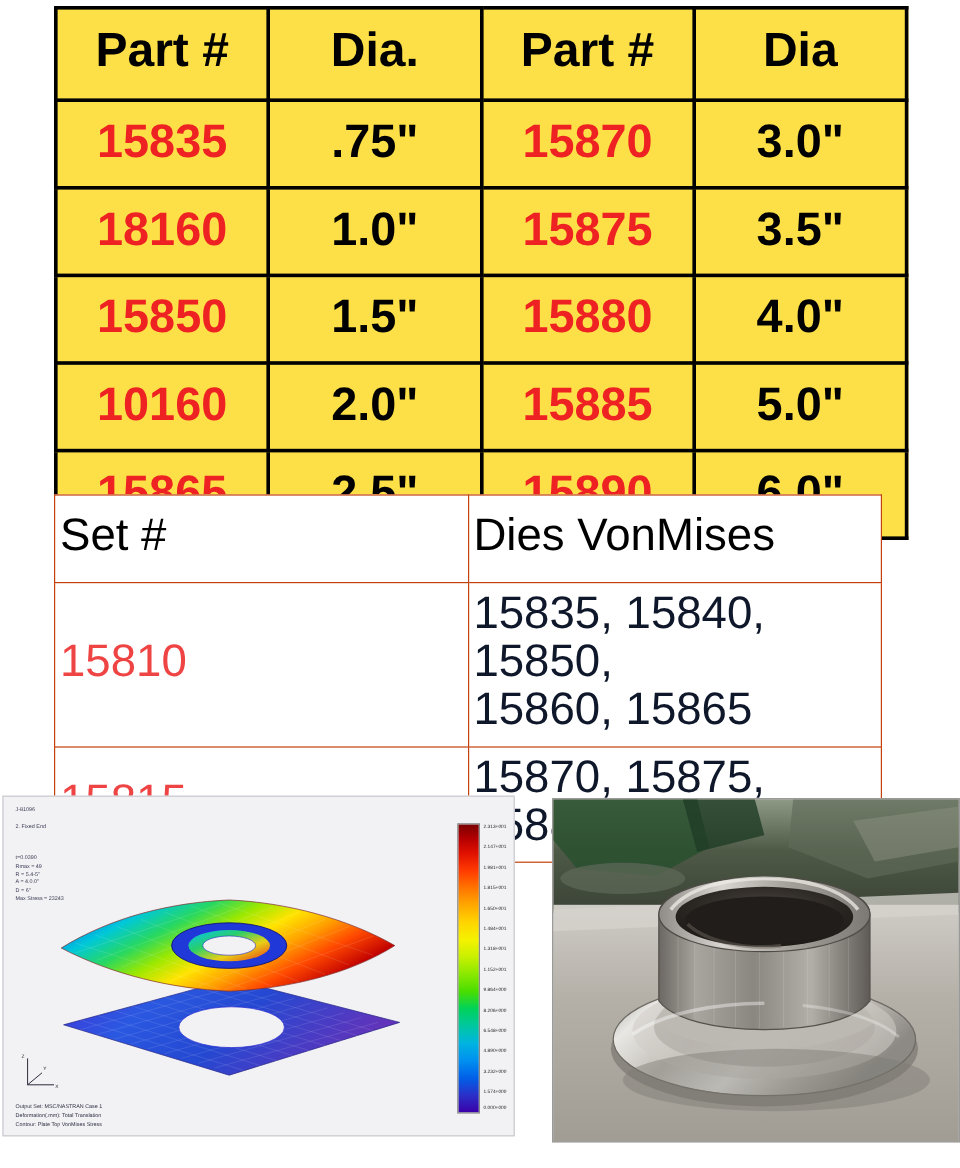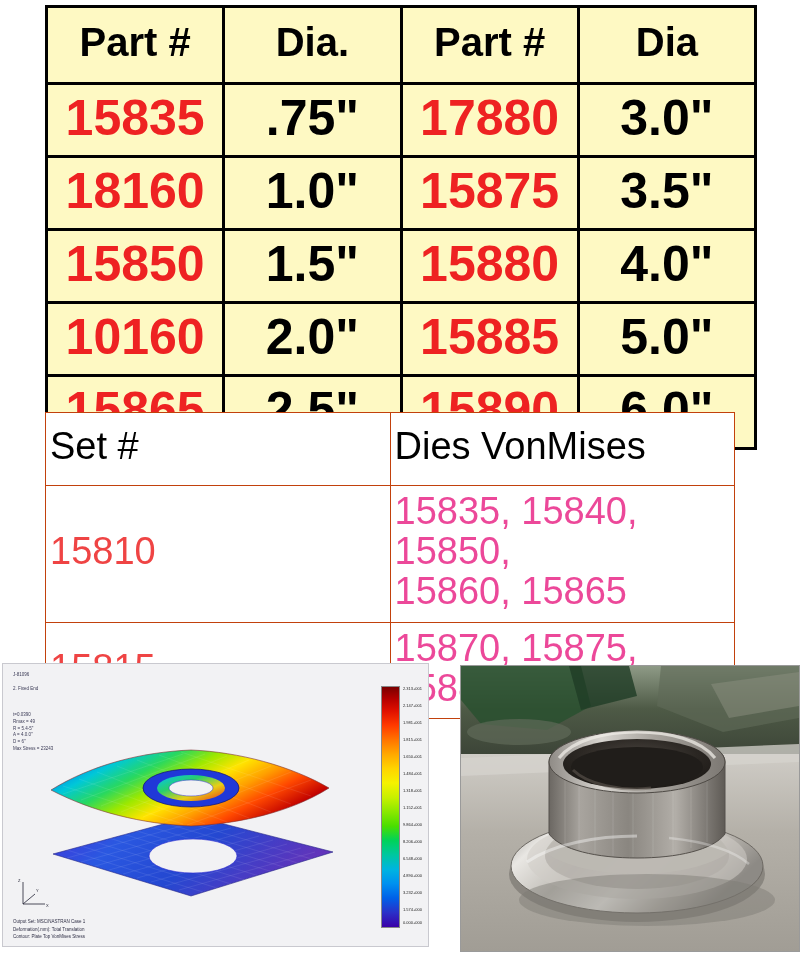--- a/index.html
+++ b/index.html
@@ -19,39 +19,39 @@
   .parts-table-wrap {
     position: absolute;
     left: 45px;
     top: 5px;
     width: 712px;
   }
   table.parts {
     border-collapse: collapse;
     width: 100%;
     table-layout: fixed;
-    background: #fef9c3;
+    background: #fde047;
   }
   table.parts td {
     border: 3px solid #000000;
     text-align: center;
     vertical-align: middle;
     font-weight: bold;
     line-height: 1.0;
     padding: 6px 2px 10px 2px;
   }
   table.parts tr.head td {
     font-size: 40px;
     color: #000000;
     height: 60px;
     padding-top: 4px;
     padding-bottom: 10px;
   }
   table.parts tr.body td {
-    font-size: 50px;
+    font-size: 39px;
     height: 54px;
   }
   table.parts td.part {
     color: #ee2222;
   }
   table.parts td.dia {
     color: #000000;
   }
 
   
@@ -83,21 +83,21 @@
   table.sets tr.body td {
     font-size: 38px;
     height: 52px;
   }
   table.sets td.setnum {
     color: #ef4444;
     font-size: 40px;
     width: 212px;
   }
   table.sets td.dies {
-    color: #ec4899;
+    color: #0f172a;
     font-size: 37px;
   }
   .dies-line { display: block; }
 
   
   .images-row {
     position: absolute;
     left: 0;
     top: 663px;
     width: 800px;
@@ -196,21 +196,21 @@
     <tbody>
       <tr class="head">
         <td>Part #</td>
         <td>Dia.</td>
         <td>Part #</td>
         <td>Dia</td>
       </tr>
       <tr class="body">
         <td class="part">15835</td>
         <td class="dia">.75"</td>
-        <td class="part">17880</td>
+        <td class="part">15870</td>
         <td class="dia">3.0"</td>
       </tr>
       <tr class="body">
         <td class="part">18160</td>
         <td class="dia">1.0"</td>
         <td class="part">15875</td>
         <td class="dia">3.5"</td>
       </tr>
       <tr class="body">
         <td class="part">15850</td>

